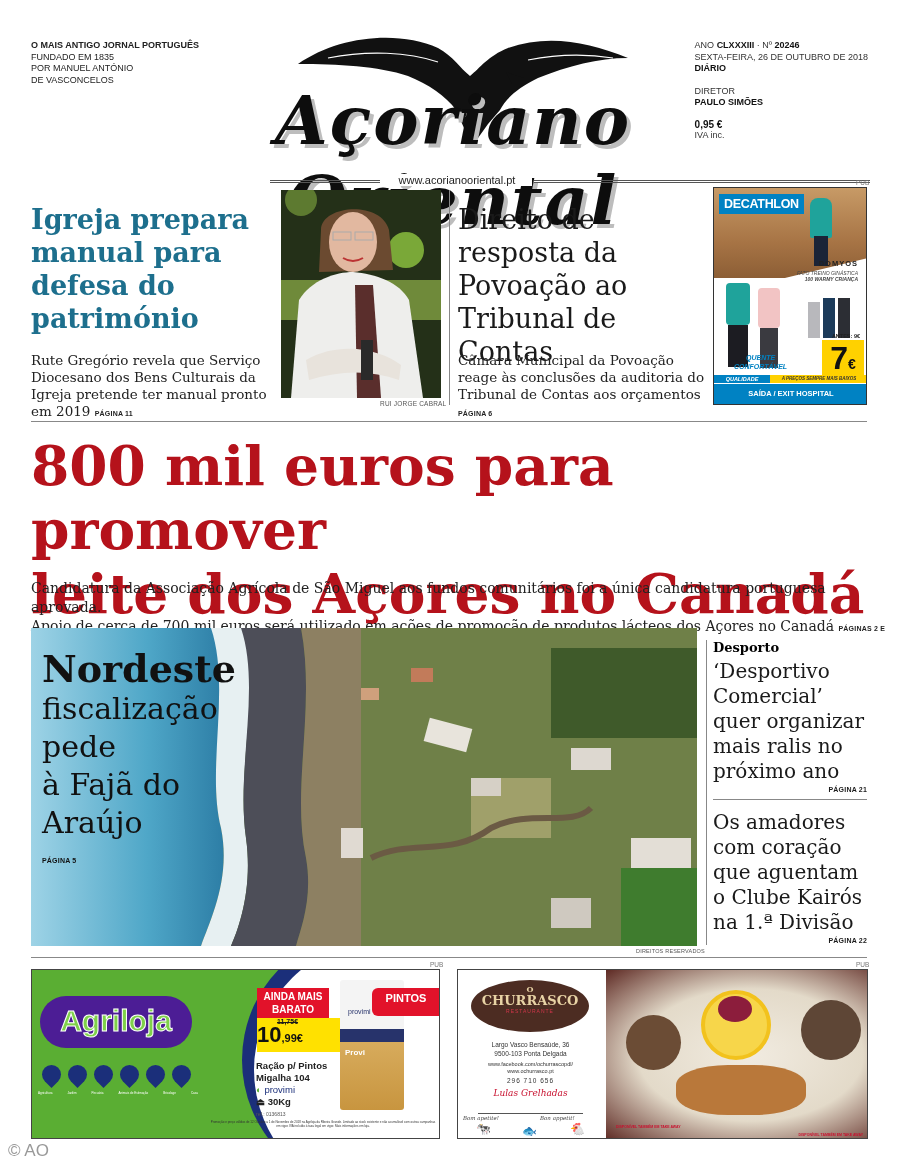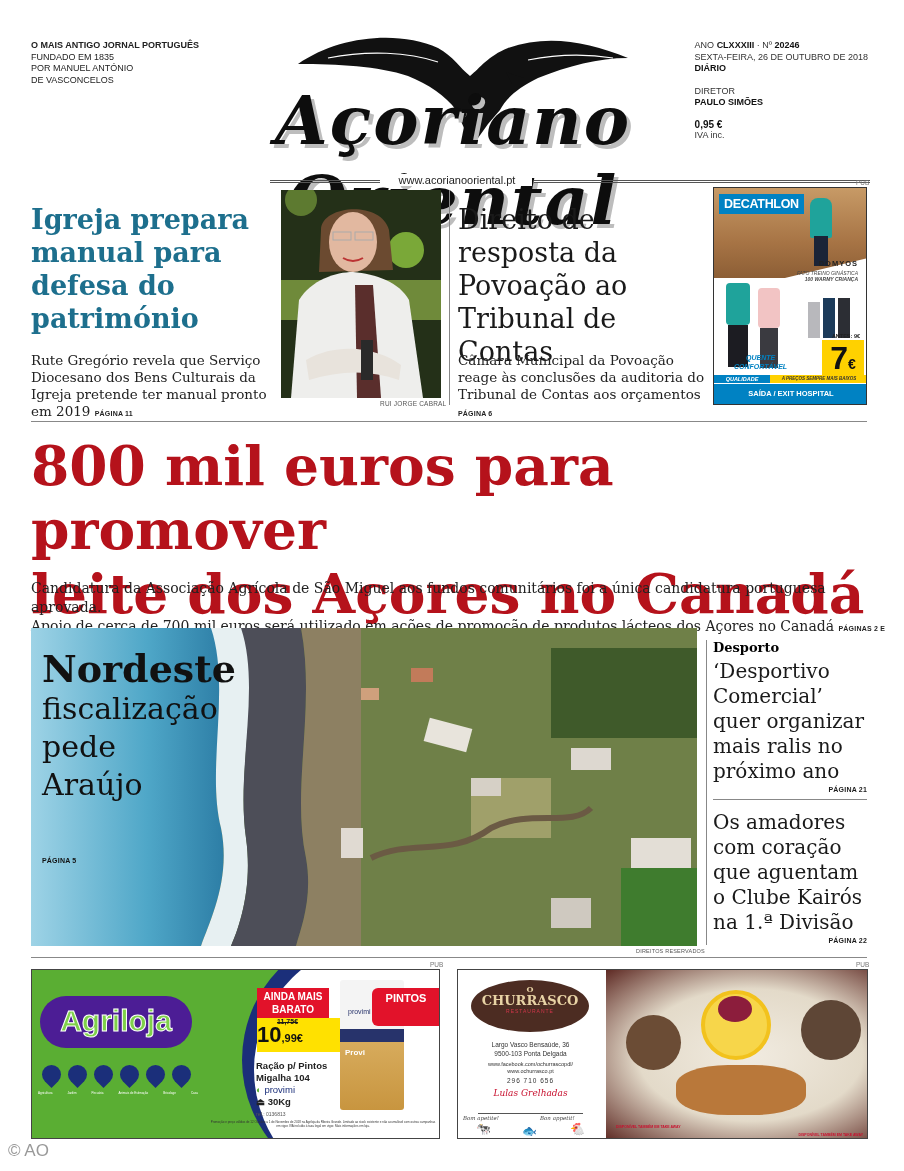--- a/index.html
+++ b/index.html
@@ -197,20 +197,21 @@
     <rect x="330" y="60" width="18" height="12" fill="#cfa07c"></rect>
     <rect x="380" y="40" width="22" height="14" fill="#c27b5a"></rect>
     <path d="M340 230 C380 210 420 230 460 200 C500 180 540 200 560 180" stroke="#6b5a44" stroke-width="6" fill="none"></path>
     <rect x="590" y="240" width="76" height="78" fill="#3f7c2e"></rect>
   </svg>
 </div>
 <div class="abs serif nord-title">
   <div class="t1">Nordeste</div>
   <div class="t2">fiscalização</div>
   <div class="t2">pede</div>
+  <div class="t2">à Fajã do</div>
   <div class="t2">Araújo</div>
 </div>
 <div class="abs page-ref" style="left:42px;top:857px;color:#111">PÁGINA 5</div>
 <div class="abs credit" style="left:636px;top:948px;font-size:5.5px">DIREITOS RESERVADOS</div>
 
 <div class="abs vrule" style="left:706px;top:640px;height:305px"></div>
 <div class="abs sport-col">
   <div class="serif section-kicker">Desporto</div>
   <div class="serif sport-h" style="margin-top:4px">‘Desportivo Comercial’ quer organizar mais ralis no próximo ano</div>
   <div class="page-ref" style="text-align:right;margin-top:2px;padding-right:6px">PÁGINA 21</div>
@@ -254,21 +255,21 @@
     <div>Ração p/ Pintos</div>
     <div>Migalha 104</div>
     <div style="color:#1b2f7a;font-weight:normal"><span style="color:#5aae33">◐</span> <span>provimi</span></div>
     <div><span>⏏</span> <span>30Kg</span></div>
     <div style="font-size:5px;font-weight:normal;color:#555">ref.: 0136813</div>
   </div>
   <div style="position:absolute;left:308px;top:10px;width:64px;height:130px;background:linear-gradient(180deg,#f4f4f4 0%,#f4f4f4 38%,#27336b 38%,#27336b 48%,#d7ab5c 48%,#c8953f 100%);border-radius:3px">
     <div style="position:absolute;left:8px;top:28px;font-size:7px;color:#27336b">provimi</div>
     <div style="position:absolute;left:5px;top:68px;font-size:8px;color:#fff;font-weight:bold">Provi</div>
   </div>
-  <div style="position:absolute;left:340px;top:18px;width:68px;height:38px;background:#e2122a;color:#fff;font-weight:bold;font-size:11px;text-align:center;line-height:20px;border-radius:6px 0 0 6px">PINTOS</div>
+  <div style="position:absolute;left:340px;top:18px;width:68px;height:28px;background:#e2122a;color:#fff;font-weight:bold;font-size:11px;text-align:center;line-height:20px;border-radius:6px 0 0 6px">PINTOS</div>
   <div style="position:absolute;left:178px;top:150px;width:226px;font-size:3px;line-height:4px;color:#333;text-align:center">Promoção e preço válidos de 12 Outubro a 1 de Novembro de 2018 na Agriloja da Ribeira Grande. Limitado ao stock existente e não acumulável com outras campanhas em vigor. IVA incluído à taxa legal em vigor. Mais informações em loja.</div>
 </div>
 
 <div class="abs pub" style="left:856px;top:961px">PUB</div>
 <div class="abs ad-churr">
   <div style="position:absolute;left:13px;top:10px;width:118px;height:52px;border-radius:50%;background:#4c2c22;text-align:center;color:#e8d3a5">
     <div style="font-family:'DejaVu Serif',serif;font-size:8px;font-weight:bold;margin-top:4px">O</div>
     <div style="font-family:'DejaVu Serif',serif;font-size:13px;font-weight:bold;line-height:14px">CHURRASCO</div>
     <div style="font-size:5px;color:#d2364a;letter-spacing:1px">RESTAURANTE</div>
   </div>

